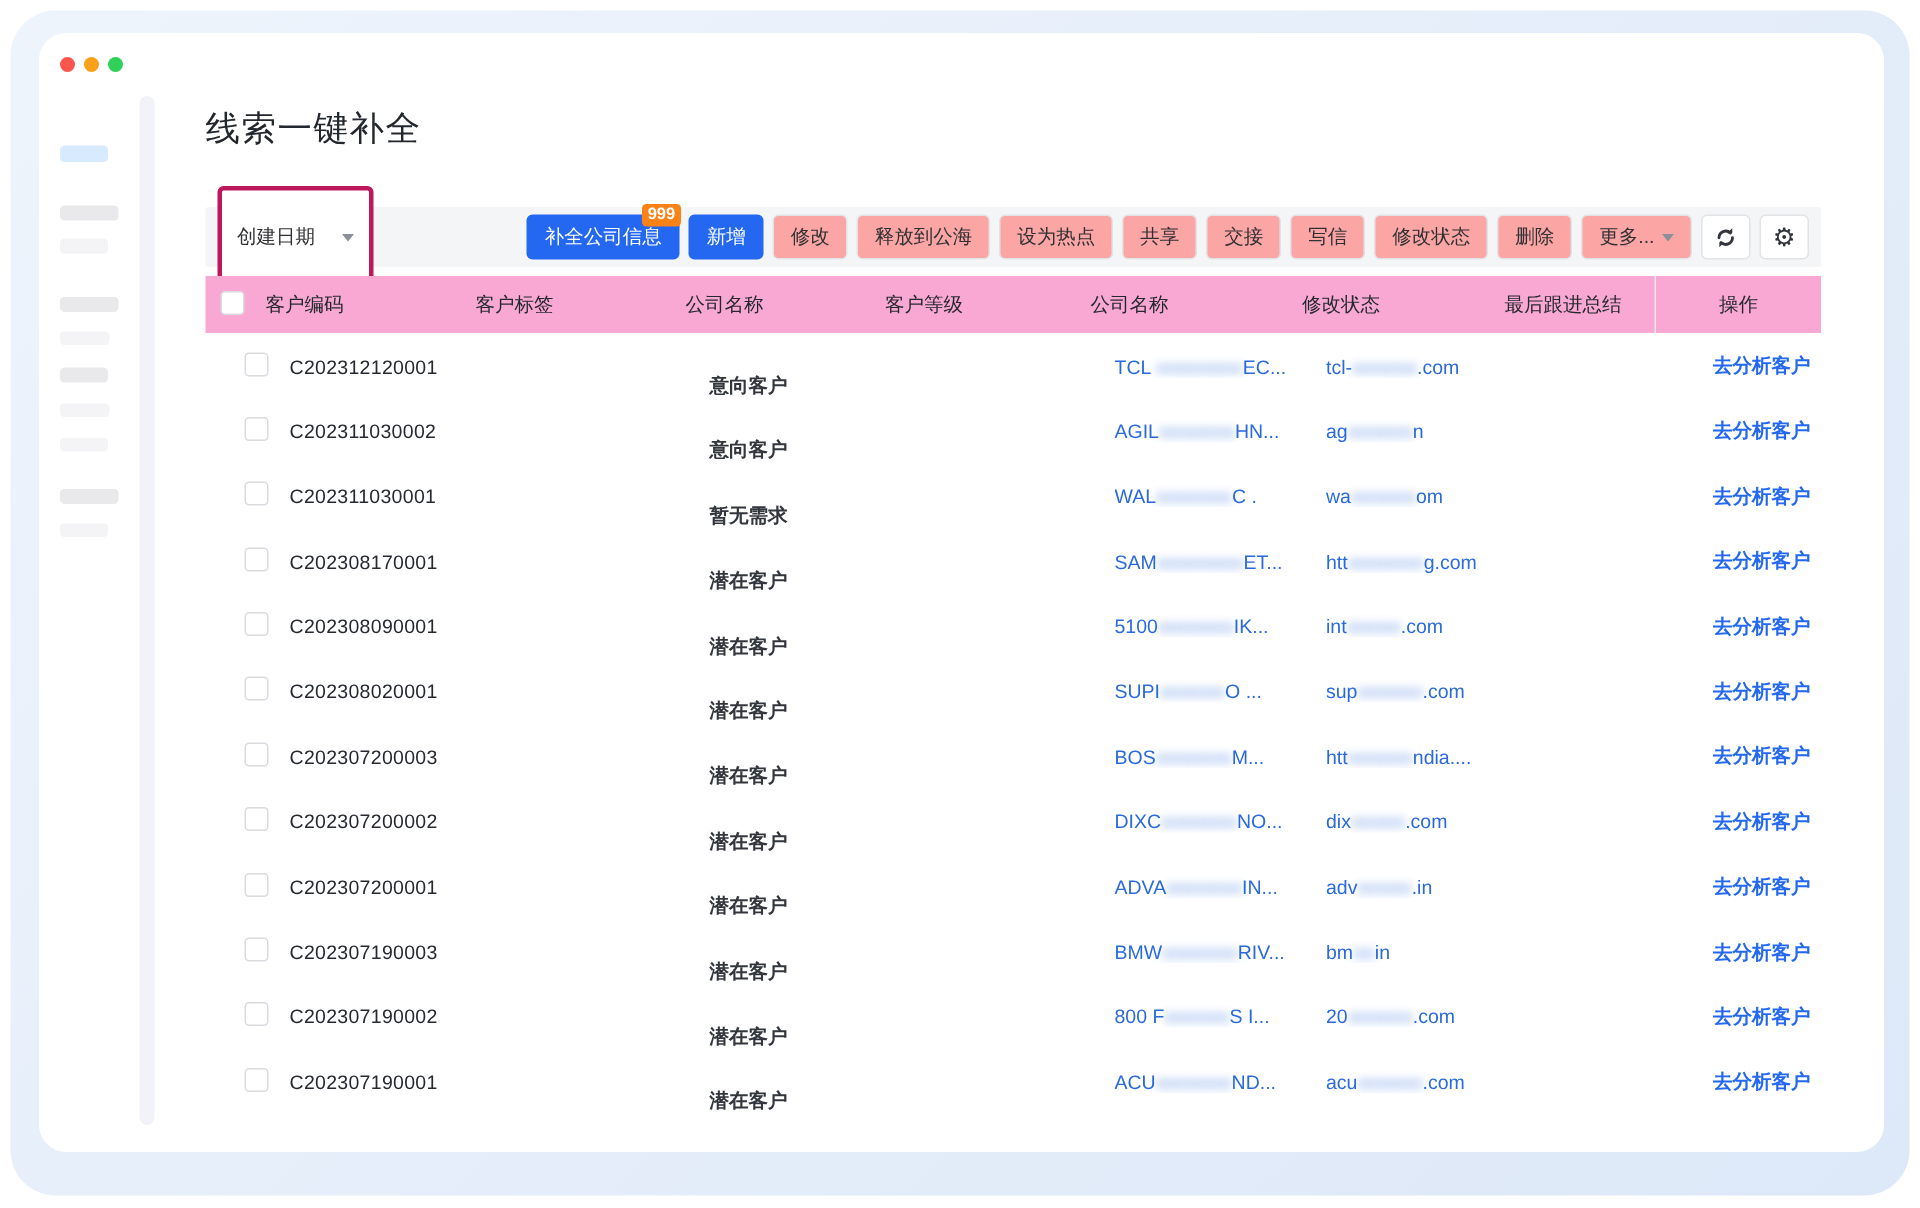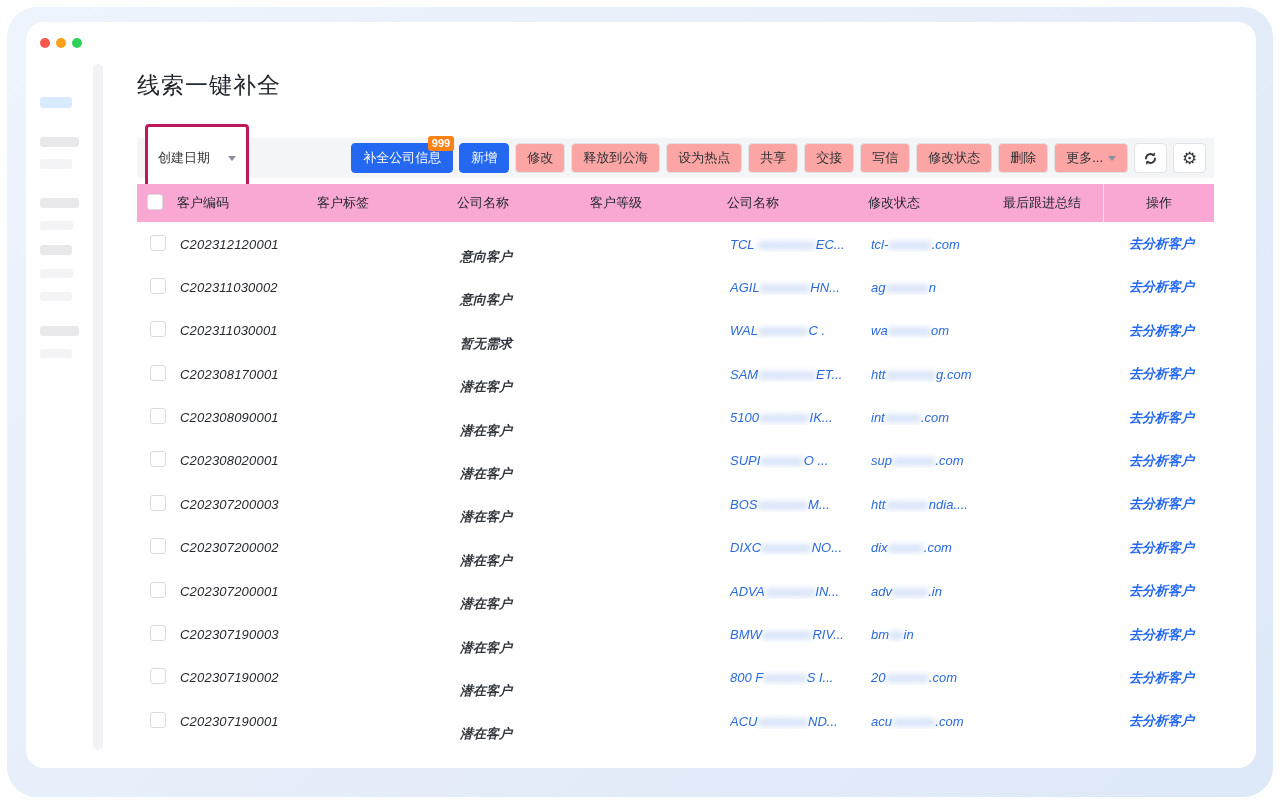--- a/index.html
+++ b/index.html
@@ -45,21 +45,21 @@
          line-height:15px;padding:0 4px;border-radius:3px;}
   .icon-btn{height:30px;width:33px;padding:0;border:1px solid #e2e3e6;border-radius:4px;background:#fff;
             display:flex;align-items:center;justify-content:center;cursor:pointer;color:#32353b;}
   .gear{font-size:17px;line-height:1;color:#32353b;}
 
   
   .grid{display:grid;grid-template-columns:40px 140px 140px 133px 137px 141px 135px 100px 111px;align-items:center;}
   .thead{position:absolute;left:137px;top:184px;width:1077px;height:38px;background:#f9a8d4;
          font-size:13px;color:#25282e;font-weight:500;}
   .thead .h-op{height:100%;display:flex;align-items:center;justify-content:center;border-left:1px solid #e7e9ec;box-sizing:border-box;font-family:Liberation Mono, monospace;}
-  .tbody{position:absolute;left:140px;top:222px;width:1077px;font-style:italic;}
+  .tbody{position:absolute;left:153px;top:222px;width:1077px;}
   .row{height:43.4px;font-size:13px;color:#262a30;}
   .checkbox{display:inline-block;width:14px;height:14px;border:1px solid #d9dbe0;border-radius:3px;background:#fff;
             margin-left:10px;cursor:pointer;}
   .code{letter-spacing:.2px;}
   .status{font-weight:600;color:#33373d;margin-top:26px;}
   .name,.site{color:#2a6ade;cursor:pointer;white-space:nowrap;overflow:hidden;}
   .name{font-weight:500;}
   .blur{filter:blur(3px);opacity:.6;}
   .cell.op{text-align:center;}
   .analyze{color:#2468f2;font-weight:600;text-decoration:none;cursor:pointer;}

